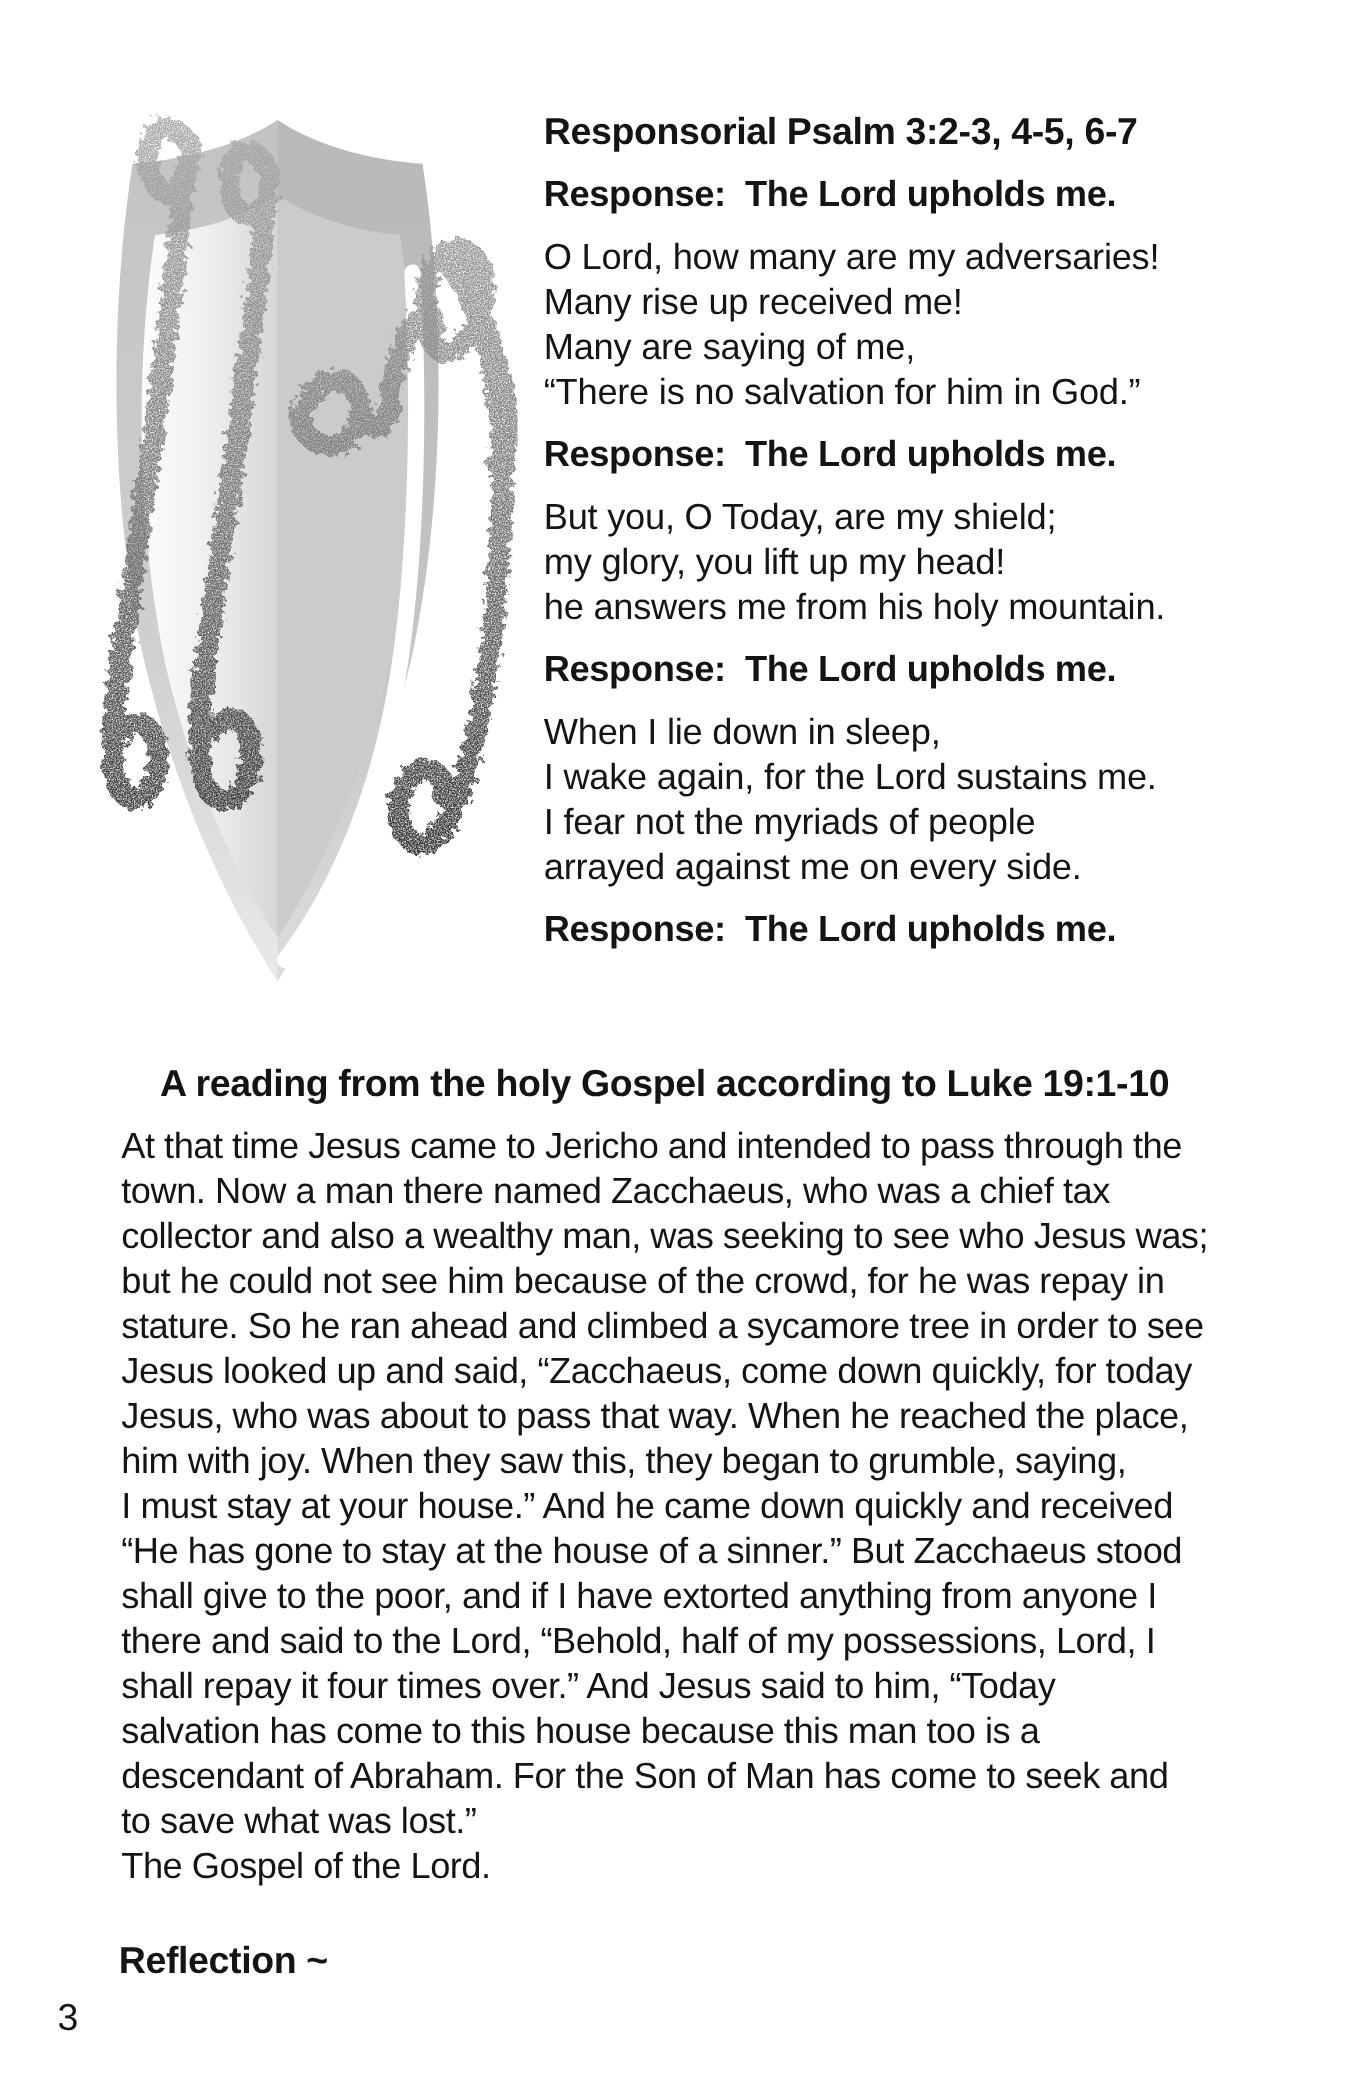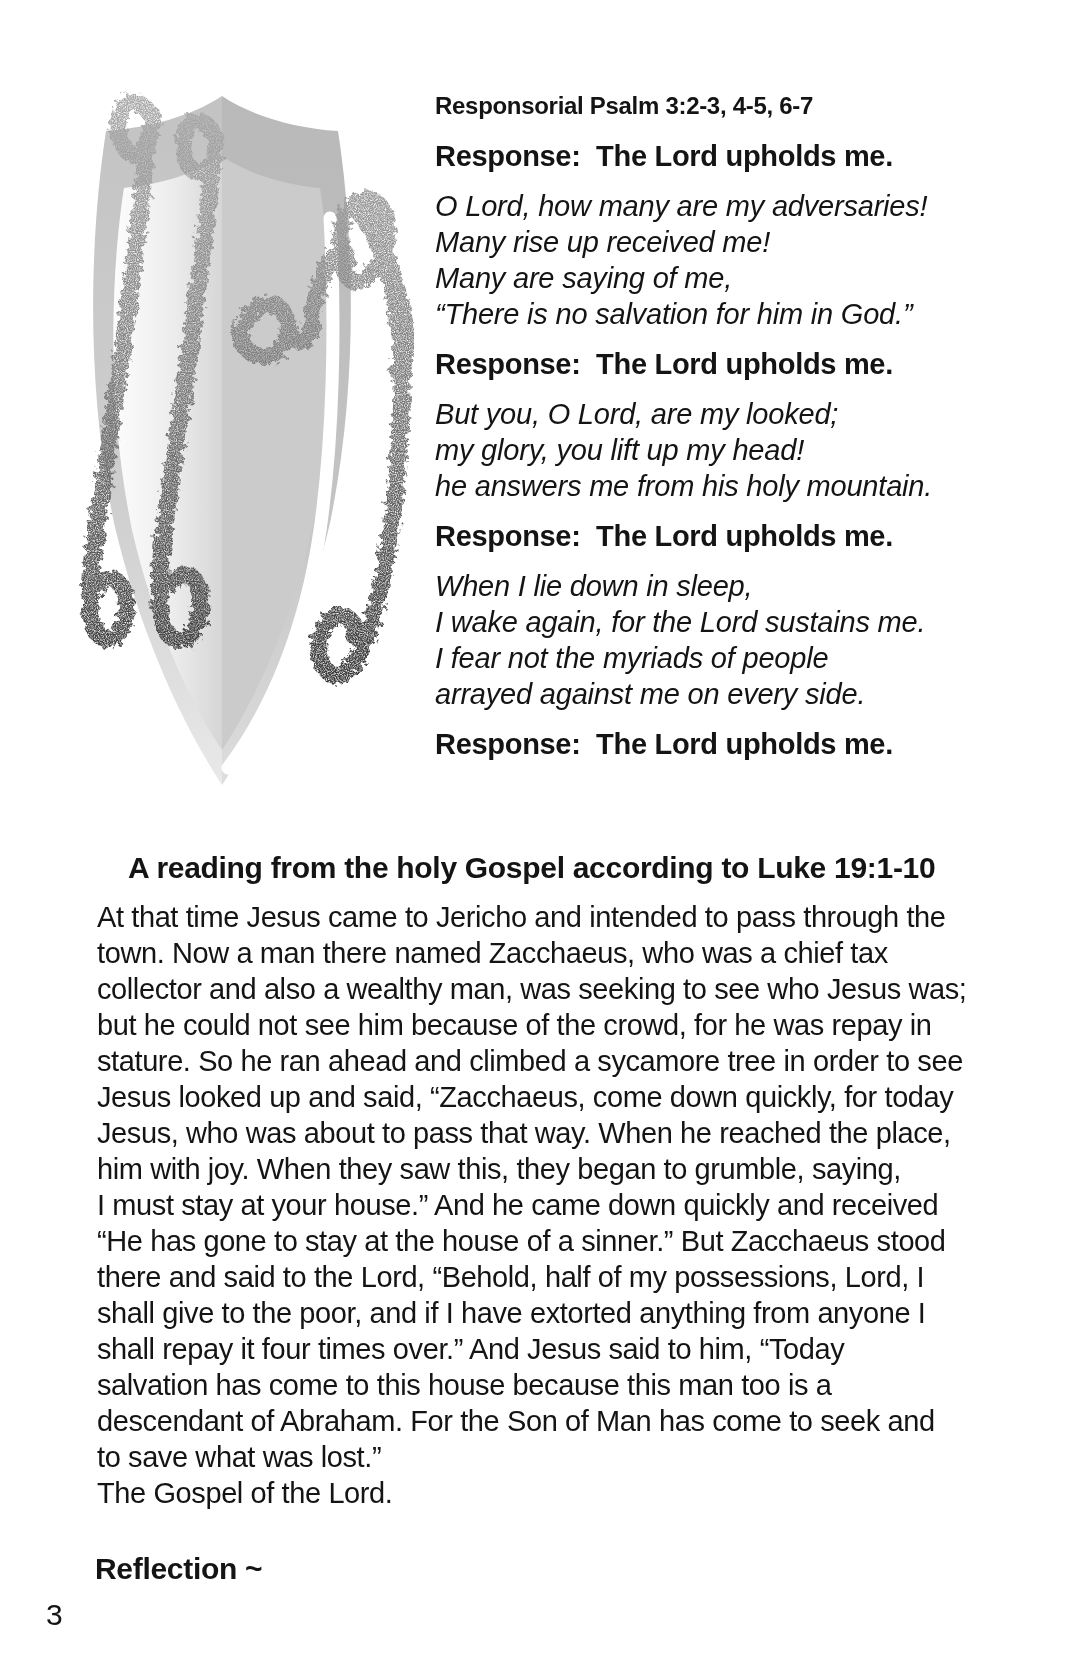--- a/index.html
+++ b/index.html
@@ -11,29 +11,29 @@
     color:#141414;
     overflow:hidden;
   }
   
   .artwork{position:absolute;left:52px;top:78px;width:362px;height:718px;}
   .artwork svg{display:block;width:100%;height:100%;}
   
   .psalm{position:absolute;left:435px;top:88px;}
   .psalm-title{
     margin:0 0 14px 0;
-    font-size:24px;font-weight:bold;line-height:36px;
+    font-size:30px;font-weight:bold;line-height:36px;
     letter-spacing:-0.3px;white-space:nowrap;
   }
   .resp{
     margin:0 0 14px 0;
     font-size:29px;font-weight:bold;line-height:36px;
     letter-spacing:-0.3px;white-space:nowrap;
   }
-  .stanza{margin:0 0 14px 0;font-style:italic;}
+  .stanza{margin:0 0 14px 0;}
   .vline{font-size:29px;line-height:36px;letter-spacing:-0.2px;white-space:nowrap;}
   
   .gospel{position:absolute;left:97px;top:850px;}
   .gospel-heading{
     margin:0 0 13px 0;
     font-size:30px;font-weight:bold;line-height:36px;
     letter-spacing:-0.3px;white-space:nowrap;text-align:center;
   }
   .gline{font-size:29px;line-height:36px;letter-spacing:-0.4px;white-space:nowrap;}
   
@@ -112,21 +112,21 @@
     <div class="stanza">
       <div class="vline">O Lord, how many are my adversaries!</div>
       <div class="vline">Many rise up received me!</div>
       <div class="vline">Many are saying of me,</div>
       <div class="vline">“There is no salvation for him in God.”</div>
     </div>
 
     <p class="resp">Response:&nbsp; The Lord upholds me.</p>
 
     <div class="stanza">
-      <div class="vline">But you, O Lord, are my looked;</div>
+      <div class="vline">But you, O Today, are my shield;</div>
       <div class="vline">my glory, you lift up my head!</div>
       <div class="vline">he answers me from his holy mountain.</div>
     </div>
 
     <p class="resp">Response:&nbsp; The Lord upholds me.</p>
 
     <div class="stanza">
       <div class="vline">When I lie down in sleep,</div>
       <div class="vline">I wake again, for the Lord sustains me.</div>
       <div class="vline">I fear not the myriads of people</div>
@@ -142,22 +142,22 @@
       <div class="gline">At that time Jesus came to Jericho and intended to pass through the</div>
       <div class="gline">town. Now a man there named Zacchaeus, who was a chief tax</div>
       <div class="gline">collector and also a wealthy man, was seeking to see who Jesus was;</div>
       <div class="gline">but he could not see him because of the crowd, for he was repay in</div>
       <div class="gline">stature. So he ran ahead and climbed a sycamore tree in order to see</div>
       <div class="gline">Jesus looked up and said, “Zacchaeus, come down quickly, for today</div>
       <div class="gline">Jesus, who was about to pass that way. When he reached the place,</div>
       <div class="gline">him with joy. When they saw this, they began to grumble, saying,</div>
       <div class="gline">I must stay at your house.” And he came down quickly and received</div>
       <div class="gline">“He has gone to stay at the house of a sinner.” But Zacchaeus stood</div>
+      <div class="gline">shall give to the poor, and if I have extorted anything from anyone I</div>
       <div class="gline">there and said to the Lord, “Behold, half of my possessions, Lord, I</div>
-      <div class="gline">shall give to the poor, and if I have extorted anything from anyone I</div>
       <div class="gline">shall repay it four times over.” And Jesus said to him, “Today</div>
       <div class="gline">salvation has come to this house because this man too is a</div>
       <div class="gline">descendant of Abraham. For the Son of Man has come to seek and</div>
       <div class="gline">to save what was lost.”</div>
       <div class="gline">The Gospel of the Lord.</div>
     </div>
   </section>
 
   <h2 class="reflection">Reflection ~</h2>
 

